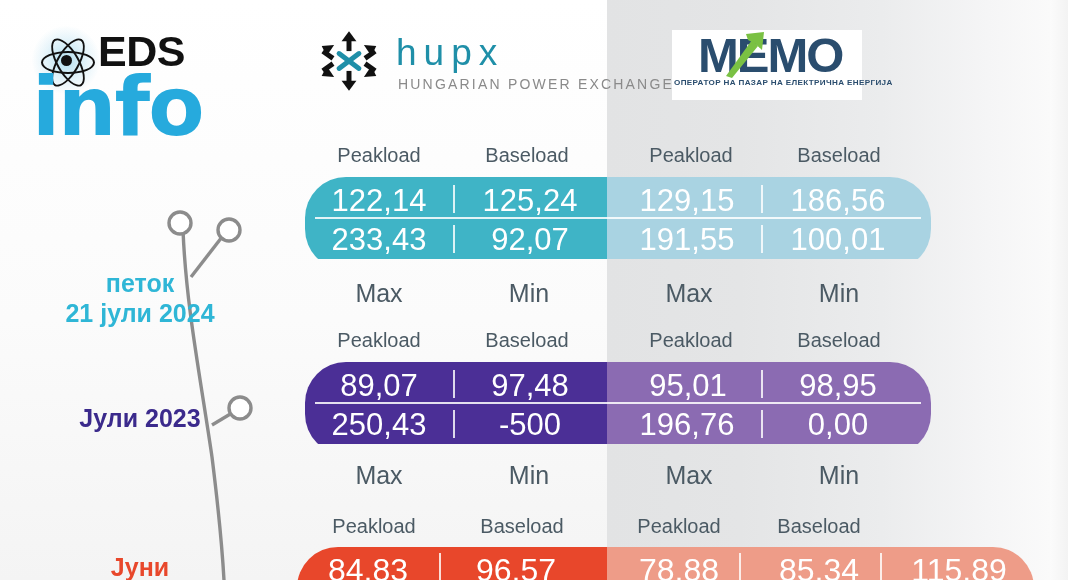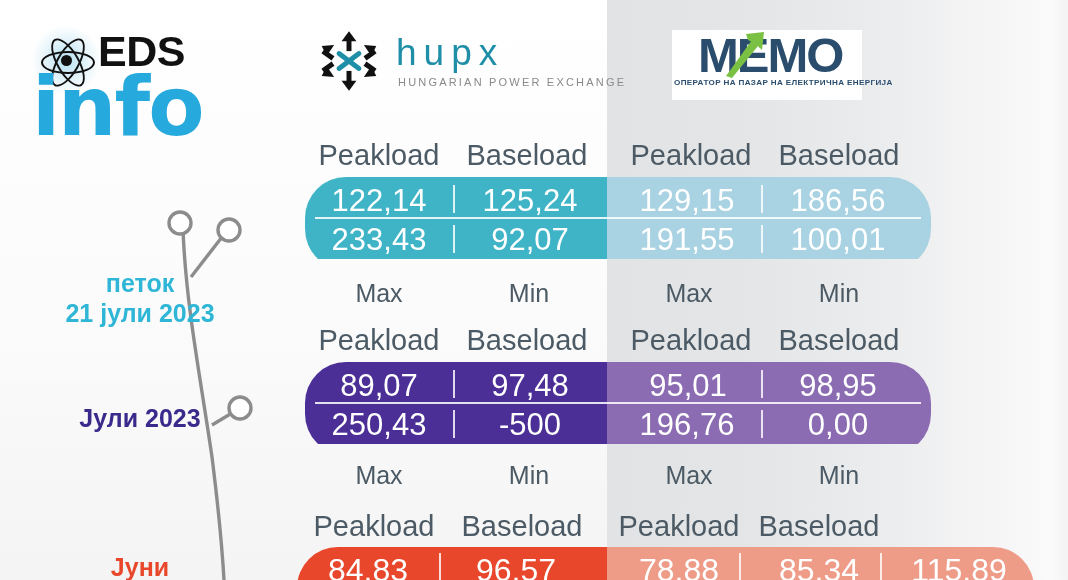--- a/index.html
+++ b/index.html
@@ -97,21 +97,21 @@
   .hupx-name {
     position: absolute; left: 78px; top: 4px;
     font-size: 37px; font-weight: 400;
     letter-spacing: 7px;
     color: #1F8FA8;
     font-family: "Liberation Sans", sans-serif;
     line-height: 1;
   }
   .hupx-sub {
     position: absolute; left: 80px; top: 46px;
-    font-size: 11px; font-weight: 400;
+    font-size: 14px; font-weight: 400;
     letter-spacing: 2.2px;
     color: #8a8a8a;
     font-family: "Liberation Sans", sans-serif;
     white-space: nowrap;
   }
 
   
   .logo-memo {
     position: absolute;
     left: 672px; top: 30px;
@@ -157,21 +157,21 @@
   #label-prev  { left: 0px;  top: 552px; width: 280px; font-size: 25px; color: #E8472B; }
 
   
   .block { position: absolute; left: 0; width: 1068px; }
   .cellbox {
     position: absolute;
     text-align: center;
     font-family: "Liberation Sans", sans-serif;
   }
   .hdr-txt {
-    font-size: 29px;
+    font-size: 20px;
     font-weight: 400;
     color: #4B5A64;
     line-height: 30px;
   }
   .ftr-txt {
     font-size: 25px;
     font-weight: 400;
     color: #4B5A64;
     line-height: 30px;
   }
@@ -274,21 +274,21 @@
     </g>
     <g fill="#ffffff" stroke="#8C8C8C" stroke-width="3.4">
       <circle cx="30" cy="28" r="11"></circle>
       <circle cx="79" cy="35" r="11"></circle>
       <circle cx="90" cy="213" r="11"></circle>
     </g>
   </svg>
 
   <div class="side-label" id="label-day">
     <span class="l1">петок</span>
-    <span class="l2">21 јули 2023</span>
+    <span class="l2">21 јули 2024</span>
   </div>
   <div class="side-label" id="label-month">
     <span class="l1">Јули 2023</span>
   </div>
   <div class="side-label" id="label-prev">
     <span class="l1">Јуни</span>
   </div>
 
   <div class="block">
 

